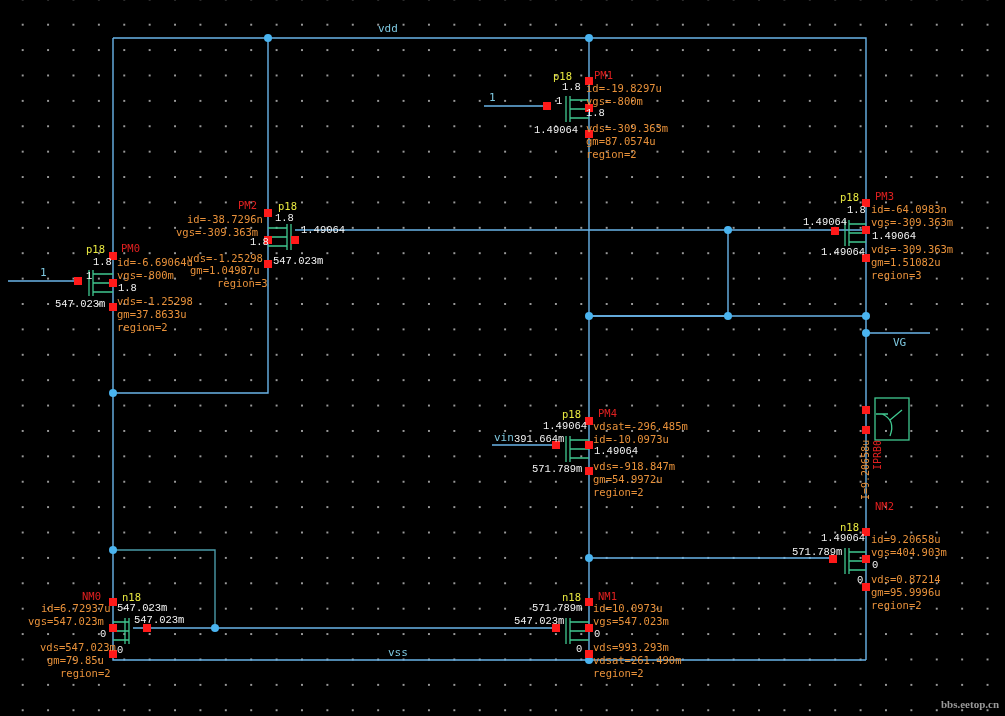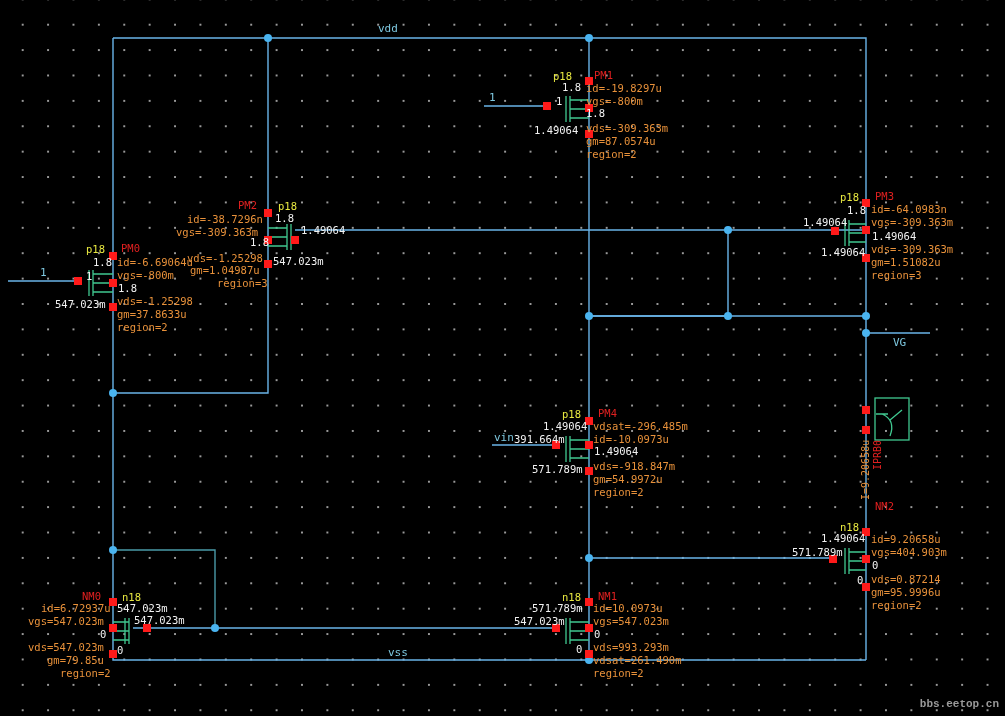--- a/index.html
+++ b/index.html
@@ -4,23 +4,23 @@
 <style>
   html,body{margin:0;padding:0;background:#000;}
   body{width:1005px;height:716px;overflow:hidden;position:relative;
        font-family:"DejaVu Sans Mono","Liberation Mono",monospace;}
   #canvas{position:absolute;left:0;top:0;width:1005px;height:716px;
     background-color:#000;
     background-image:radial-gradient(circle,#9a9a9a 0.9px,transparent 1.2px);
     background-size:25.4px 25.4px;background-position:10px 12px;}
   svg{position:absolute;left:0;top:0;}
   .t{position:absolute;font-size:10.5px;line-height:12px;white-space:nowrap;}
-  .w{color:#f2f2f2;} .o{color:#e8913a;} .r{color:#e02020;} .y{color:#e8e840;}
+  .w{color:#f2f2f2;font-family:Liberation Mono, monospace;} .o{color:#e8913a;} .r{color:#e02020;} .y{color:#e8e840;}
   .net{position:absolute;font-size:11px;color:#7ec8e0;}
-  .wm{position:absolute;right:6px;bottom:6px;color:#9a9a9a;font-size:11px;font-family:Liberation Mono, monospace;font-weight:bold;}
+  .wm{position:absolute;right:6px;bottom:6px;color:#9a9a9a;font-size:11px;font-family:Liberation Serif, serif;font-weight:bold;}
 </style>
 </head>
 <body>
 
 <div id="canvas"></div>
 
 <svg width="1005" height="716">
   <g stroke="#6ab4e8" stroke-width="1.4" fill="none">
 
     <path d="M113 38 H866 V660"></path>
@@ -197,21 +197,21 @@
 
 <div>
 <span class="t y" style="left:122px;top:591px">n18</span>
 <span class="t r" style="left:82px;top:590px">NM0</span>
 <span class="t w" style="left:117px;top:602px">547.023m</span>
 <span class="t w" style="left:134px;top:614px">547.023m</span>
 <span class="t w" style="left:100px;top:628px">0</span>
 <span class="t w" style="left:117px;top:644px">0</span>
 <span class="t o" style="left:41px;top:602px">id=6.72937u</span>
 <span class="t o" style="left:28px;top:615px">vgs=547.023m</span>
-<span class="t o" style="left:28px;top:641px">vds=547.023m</span>
+<span class="t o" style="left:40px;top:641px">vds=547.023m</span>
 <span class="t o" style="left:47px;top:654px">gm=79.85u</span>
 <span class="t o" style="left:60px;top:667px">region=2</span>
 </div>
 
 <div>
 <span class="t y" style="left:562px;top:591px">n18</span>
 <span class="t r" style="left:598px;top:590px">NM1</span>
 <span class="t w" style="left:532px;top:602px">571.789m</span>
 <span class="t w" style="left:514px;top:615px">547.023m</span>
 <span class="t w" style="left:594px;top:628px">0</span>

